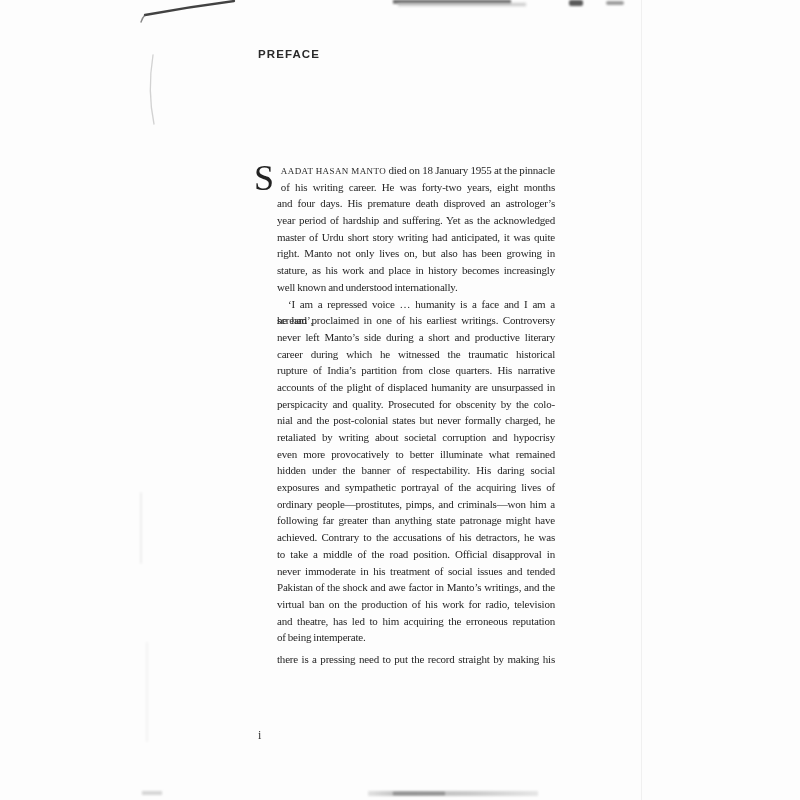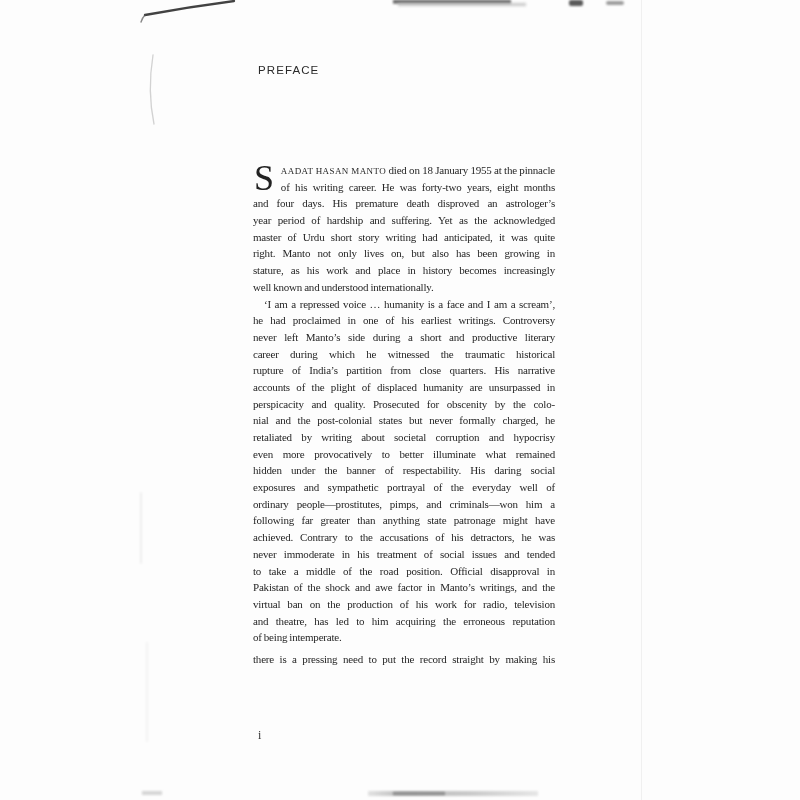--- a/index.html
+++ b/index.html
@@ -12,25 +12,24 @@
   }
   .scan-page {
     position: absolute; inset: 0;
     background: #fdfdfd;
   }
   
   .preface-header {
     position: absolute;
     left: 258px; top: 48px;
     font-family: "Liberation Sans", sans-serif;
-    font-weight: normal;
+    font-weight: bold;
     font-size: 11.5px;
     letter-spacing: 1.1px;
     color: #2a2a2a;
-    margin-top: 16px;
   }
   
   .body-text {
     position: absolute;
     left: 253px; top: 162px;
     width: 302px;
     font-size: 11px;
     line-height: 16.7px;
     letter-spacing: -0.2px;
     word-spacing: -0.5px;
@@ -39,20 +38,21 @@
   }
   .para { margin: 0; }
   .para.gap { margin-top: 5px; }
   .line {
     height: 16.7px;
     overflow: visible;
     text-align: justify;
     text-align-last: justify;
     text-justify: inter-word;
     white-space: normal;
+    margin-left: 24px;
   }
   .line.end {
     text-align: center;
     text-align-last: left;
   }
   .line.indent { text-indent: 11px; }
   .dropcap {
     float: left;
     font-size: 36px;
     line-height: 24px;
@@ -168,26 +168,26 @@
         <div class="line">he had proclaimed in one of his earliest writings. Controversy</div>
         <div class="line">never left Manto’s side during a short and productive literary</div>
         <div class="line">career during which he witnessed the traumatic historical</div>
         <div class="line">rupture of India’s partition from close quarters. His narrative</div>
         <div class="line">accounts of the plight of displaced humanity are unsurpassed in</div>
         <div class="line">perspicacity and quality. Prosecuted for obscenity by the colo-</div>
         <div class="line">nial and the post-colonial states but never formally charged, he</div>
         <div class="line">retaliated by writing about societal corruption and hypocrisy</div>
         <div class="line">even more provocatively to better illuminate what remained</div>
         <div class="line">hidden under the banner of respectability. His daring social</div>
-        <div class="line">exposures and sympathetic portrayal of the everyday well of</div>
+        <div class="line">exposures and sympathetic portrayal of the acquiring lives of</div>
         <div class="line">ordinary people—prostitutes, pimps, and criminals—won him a</div>
         <div class="line">following far greater than anything state patronage might have</div>
         <div class="line">achieved. Contrary to the accusations of his detractors, he was</div>
+        <div class="line">to take a middle of the road position. Official disapproval in</div>
         <div class="line">never immoderate in his treatment of social issues and tended</div>
-        <div class="line">to take a middle of the road position. Official disapproval in</div>
         <div class="line">Pakistan of the shock and awe factor in Manto’s writings, and the</div>
         <div class="line">virtual ban on the production of his work for radio, television</div>
         <div class="line">and theatre, has led to him acquiring the erroneous reputation</div>
         <div class="line end">of being intemperate.</div>
       </div>
       <div class="para gap">
         <div class="line">there is a pressing need to put the record straight by making his</div>
       </div>
     </div>
 

